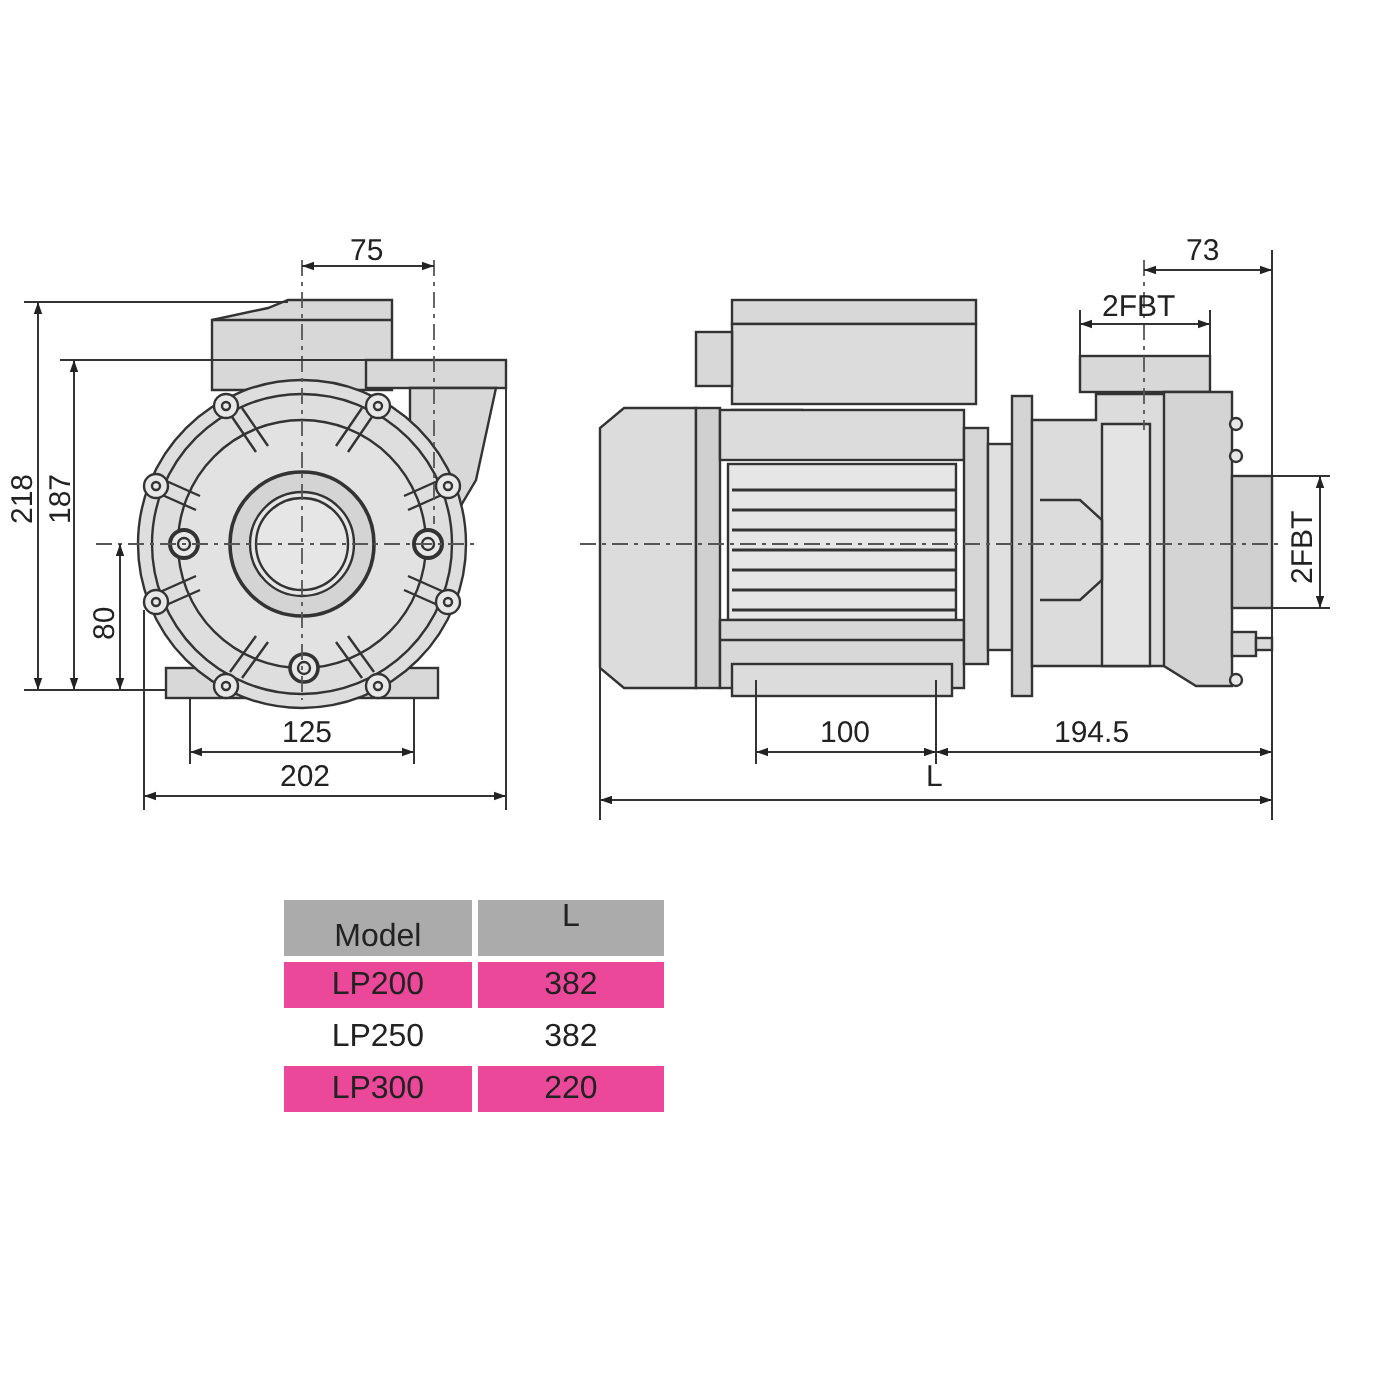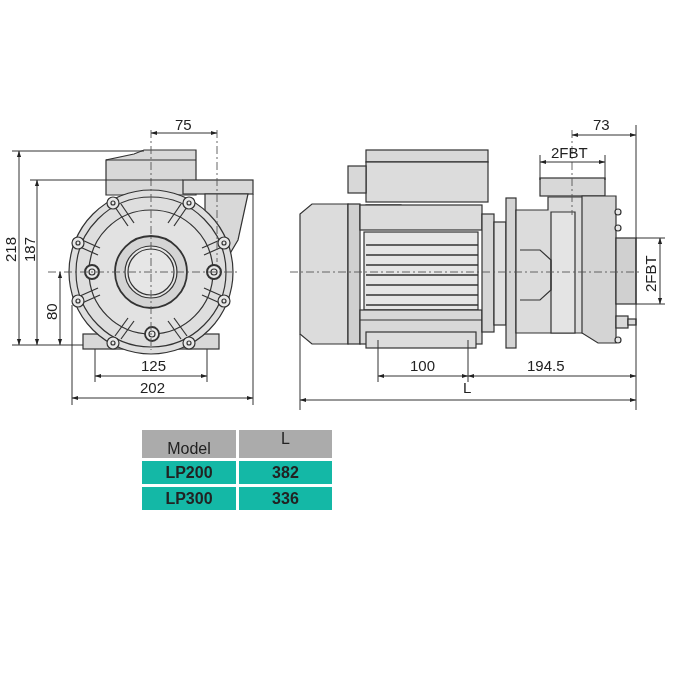--- a/index.html
+++ b/index.html
@@ -1,21 +1,21 @@
 <!DOCTYPE html>
 <html><head>
 <meta charset="utf-8">
 <style>
   html,body{margin:0;padding:0;background:#ffffff;}
   body{width:700px;height:700px;position:relative;overflow:hidden;font-family:"Liberation Sans",sans-serif;}
   #drawing{position:absolute;left:0;top:0;}
   .dim{font-family:"Liberation Sans",sans-serif;font-size:15px;fill:#222;}
-  .tbl{position:absolute;left:139px;top:427px;width:196px;border-collapse:separate;border-spacing:3px 3px;}
+  .tbl{position:absolute;left:139px;top:447px;width:196px;border-collapse:separate;border-spacing:3px 3px;}
   .tbl td{height:23px;padding:0;text-align:center;font-size:16px;color:#222;width:96px;}
-  .tbl tr.shade td{background:#14b8a6;font-weight:bold;}
+  .tbl tr.shade td{background:#ec4899;}
   .tbl tr.hdr td{background:#ababab;}
   .tbl tr.hdr td.c0{vertical-align:bottom;}
   .tbl tr.hdr td.c1{vertical-align:top;height:28px;}
 </style>
 </head>
 <body>
 
 <svg id="drawing" width="700" height="700" viewBox="0 0 700 700" xmlns="http://www.w3.org/2000/svg">
   <defs>
     <marker id="arr" viewBox="0 0 10 10" refX="10" refY="5" markerWidth="9" markerHeight="6" orient="auto-start-reverse">
@@ -192,18 +192,22 @@
 <table class="tbl">
   <tbody>
       <tr class="hdr">
     <td class="c0">Model</td>
     <td class="c1">L</td>
   </tr>
   <tr class="shade">
     <td>LP200</td>
     <td>382</td>
   </tr>
+  <tr>
+    <td>LP250</td>
+    <td>382</td>
+  </tr>
   <tr class="shade">
     <td>LP300</td>
-    <td>336</td>
+    <td>220</td>
   </tr>
 </tbody>
   </table>
 
 </body></html>

